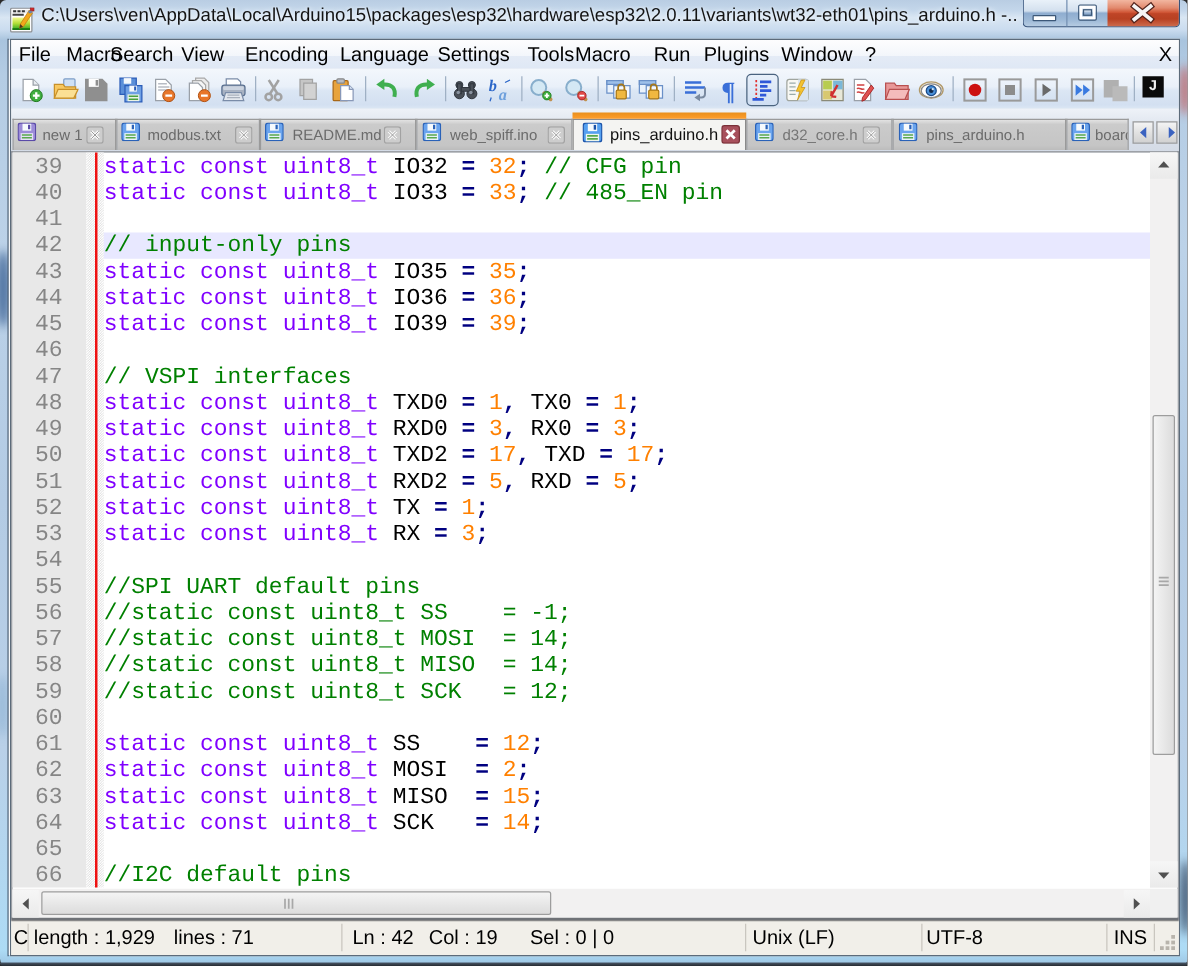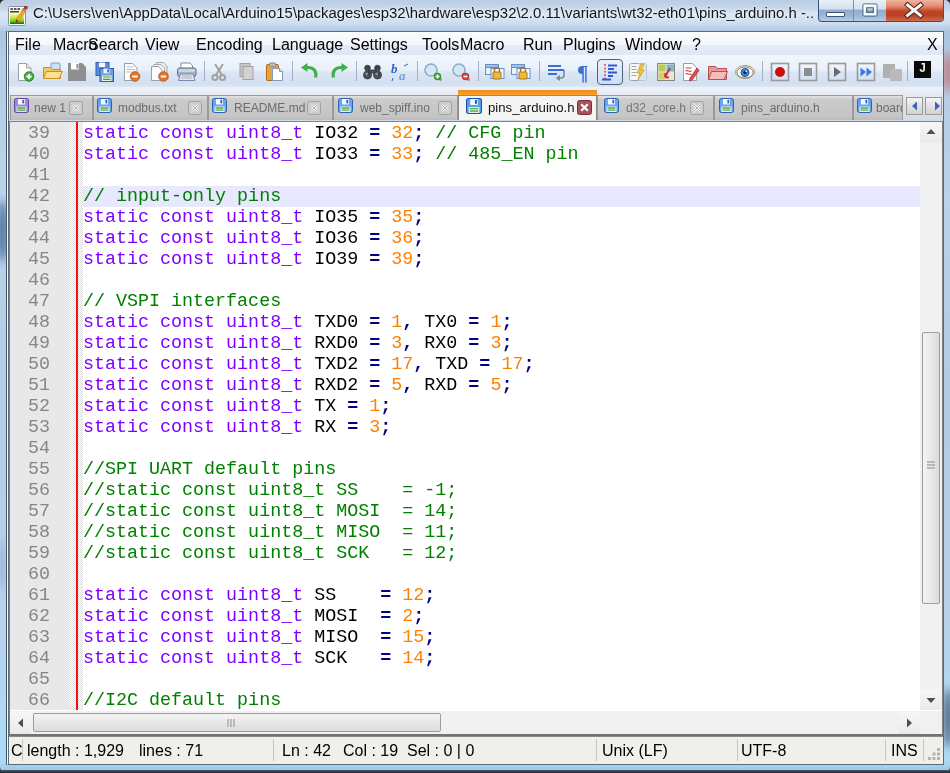--- a/index.html
+++ b/index.html
@@ -471,21 +471,21 @@
 <span class="k">static const uint8_t</span> TXD0 <span class="o">=</span> <span class="n">1</span><span class="o">,</span> TX0 <span class="o">=</span> <span class="n">1</span><span class="o">;</span>
 <span class="k">static const uint8_t</span> RXD0 <span class="o">=</span> <span class="n">3</span><span class="o">,</span> RX0 <span class="o">=</span> <span class="n">3</span><span class="o">;</span>
 <span class="k">static const uint8_t</span> TXD2 <span class="o">=</span> <span class="n">17</span><span class="o">,</span> TXD <span class="o">=</span> <span class="n">17</span><span class="o">;</span>
 <span class="k">static const uint8_t</span> RXD2 <span class="o">=</span> <span class="n">5</span><span class="o">,</span> RXD <span class="o">=</span> <span class="n">5</span><span class="o">;</span>
 <span class="k">static const uint8_t</span> TX <span class="o">=</span> <span class="n">1</span><span class="o">;</span>
 <span class="k">static const uint8_t</span> RX <span class="o">=</span> <span class="n">3</span><span class="o">;</span>
 
 <span class="c">//SPI UART default pins</span>
 <span class="c">//static const uint8_t SS    = -1;</span>
 <span class="c">//static const uint8_t MOSI  = 14;</span>
-<span class="c">//static const uint8_t MISO  = 11;</span>
+<span class="c">//static const uint8_t MISO  = 14;</span>
 <span class="c">//static const uint8_t SCK   = 12;</span>
 
 <span class="k">static const uint8_t</span> SS    <span class="o">=</span> <span class="n">12</span><span class="o">;</span>
 <span class="k">static const uint8_t</span> MOSI  <span class="o">=</span> <span class="n">2</span><span class="o">;</span>
 <span class="k">static const uint8_t</span> MISO  <span class="o">=</span> <span class="n">15</span><span class="o">;</span>
 <span class="k">static const uint8_t</span> SCK   <span class="o">=</span> <span class="n">14</span><span class="o">;</span>
 
 <span class="c">//I2C default pins</span></pre>
 <div id="vscroll"></div>
 <div id="hscroll"></div>
@@ -519,21 +519,21 @@
 <div class="sdiv" style="left:273px"></div>
 <div class="sdiv" style="left:596px"></div>
 <div class="sdiv" style="left:737px"></div>
 <div class="sdiv" style="left:885px"></div>
 <div class="sdiv" style="left:923px"></div>
 <div class="stxt" style="left:11px">C</div>
 <div class="stxt" style="left:27px">length : 1,929</div>
 <div class="stxt" style="left:139px">lines : 71</div>
 <div class="stxt" style="left:282px">Ln : 42</div>
 <div class="stxt" style="left:343px">Col : 19</div>
-<div class="stxt" style="left:407px">Sel : 0 | 0</div>
+<div class="stxt" style="left:424px">Sel : 0 | 0</div>
 <div class="stxt" style="left:602px">Unix (LF)</div>
 <div class="stxt" style="left:741px">UTF-8</div>
 <div class="stxt" style="left:891px">INS</div>
 <svg class="abs" style="left:926px;top:746px" width="16" height="16">
     <g fill="#b8b4ac">
       <rect x="11" y="11" width="3" height="3"></rect>
       <rect x="6.5" y="11" width="3" height="3"></rect>
       <rect x="2" y="11" width="3" height="3"></rect>
       <rect x="11" y="6.5" width="3" height="3"></rect>
       <rect x="6.5" y="6.5" width="3" height="3"></rect>

